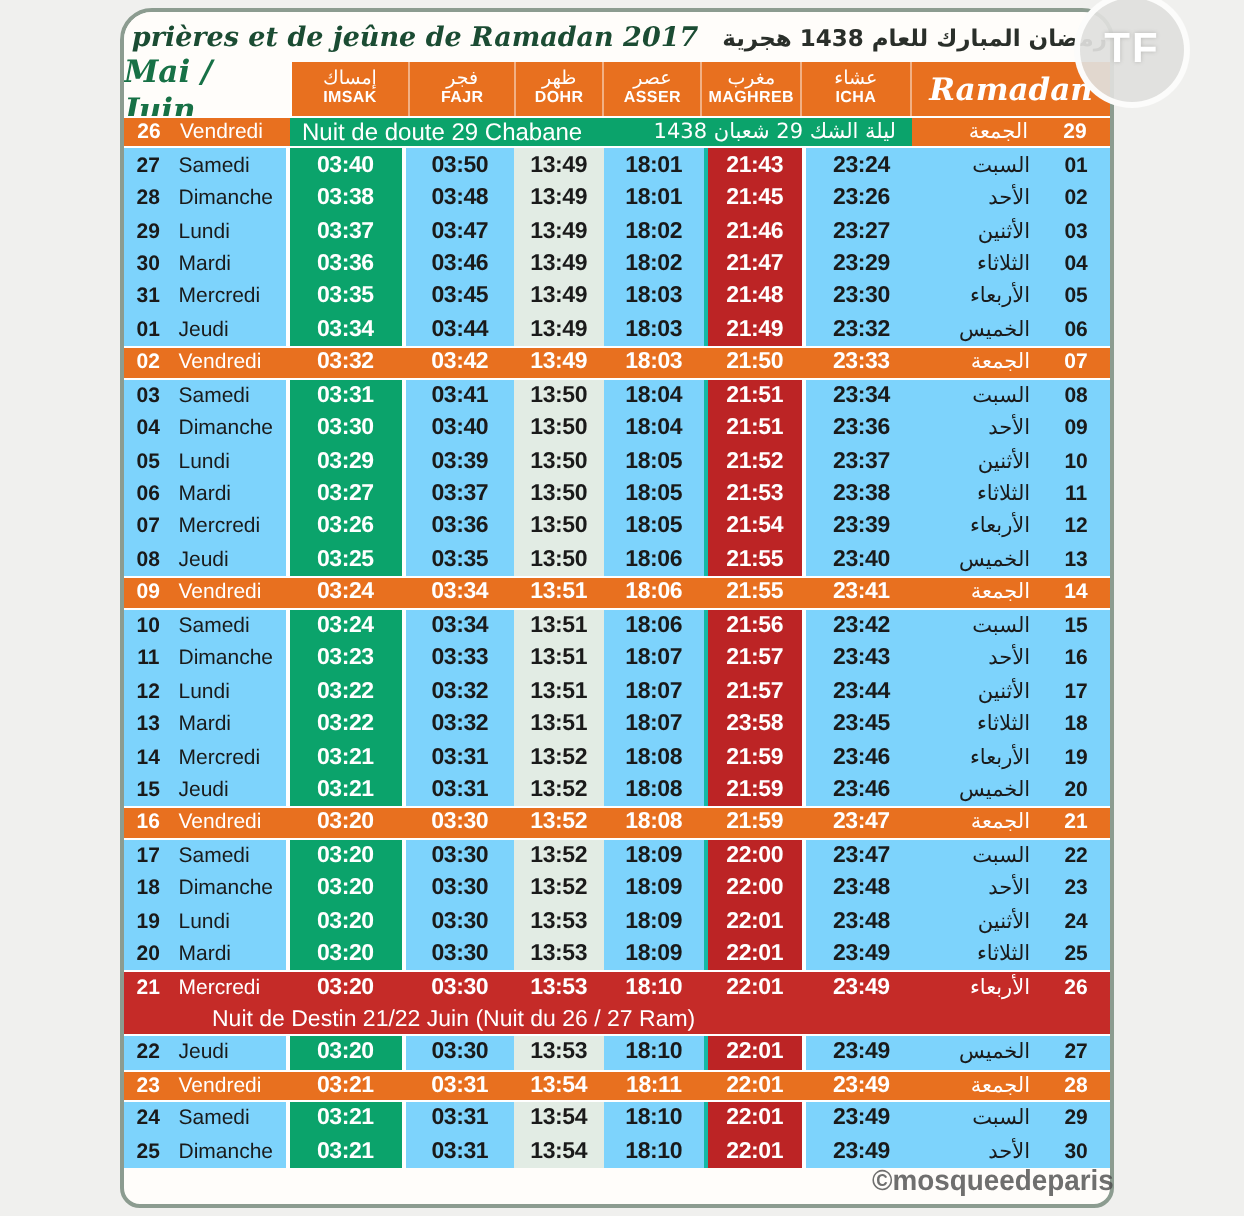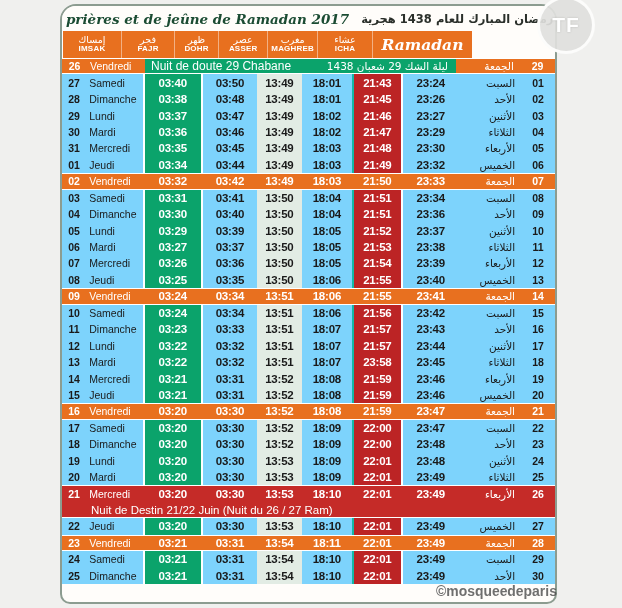--- a/index.html
+++ b/index.html
@@ -50,21 +50,21 @@
   .row.darkred { background:var(--special_red,#c52b28); color:#fff; border-top:1px solid #fff; }
 
   
   .note-fr { font-weight:400; font-size:11.5px; white-space:nowrap; }
   .note-ar { font-family:"DejaVu Sans", sans-serif; direction:rtl; font-size:10.5px; white-space:nowrap; }
 
   .row.doubt1 { background:var(--orange,#e8701f); color:#fff; border-top:1px solid #fff; border-bottom:1px solid #fff; }
   .note-green { width:311px; height:100%; background:var(--green,#0ba36b); color:#fff; display:flex; align-items:center; justify-content:space-between; padding:0 8px 0 6px; }
   .note-green .note-fr { font-size:12px; }
 
-  .row.destin { background:var(--special_red,#c52b28); color:#fff; justify-content:space-between; align-items:center; padding:0 29px; border-bottom:1px solid #fff; }
+  .row.destin { background:var(--special_red,#c52b28); color:#fff; justify-content:space-between; align-items:center; padding:0 44px; border-bottom:1px solid #fff; }
 
   .row.doubt2 { background:#fffdfa; }
   .note-black { width:458px; height:100%; background:var(--black,#141414); color:#fff; display:flex; align-items:center; justify-content:space-between; padding:0 44px 0 6px; }
   .note-black .note-fr { font-size:12.5px; letter-spacing:.3px; }
   .stub { width:35px; height:100%; background:#fffdfa; }
 
   
   .tf-logo {
     position:absolute; left:537px; top:-4px; width:58px; height:58px; border-radius:50%;
     background:rgba(224,224,221,.92); border:3px solid rgba(253,253,252,.95);
@@ -83,20 +83,21 @@
 
 <div class="page">
   <div class="card">
 
     <div class="title-row">
       <span class="title-fr">Heures de prières et de jeûne de Ramadan 2017</span>
       <span class="title-ar">إمساكية شهر رمضان المبارك للعام 1438 هجرية</span>
     </div>
 
     <div class="header-row">
+      <div class="h-left">Mai / Juin</div>
       <div class="h-cols">
           <div class="hcol c-imsak">
             <span class="ar">إمساك</span>
             <span class="fr">IMSAK</span>
           </div>
           <div class="hcol c-fajr">
             <span class="ar">فجر</span>
             <span class="fr">FAJR</span>
           </div>
           <div class="hcol c-dohr">

